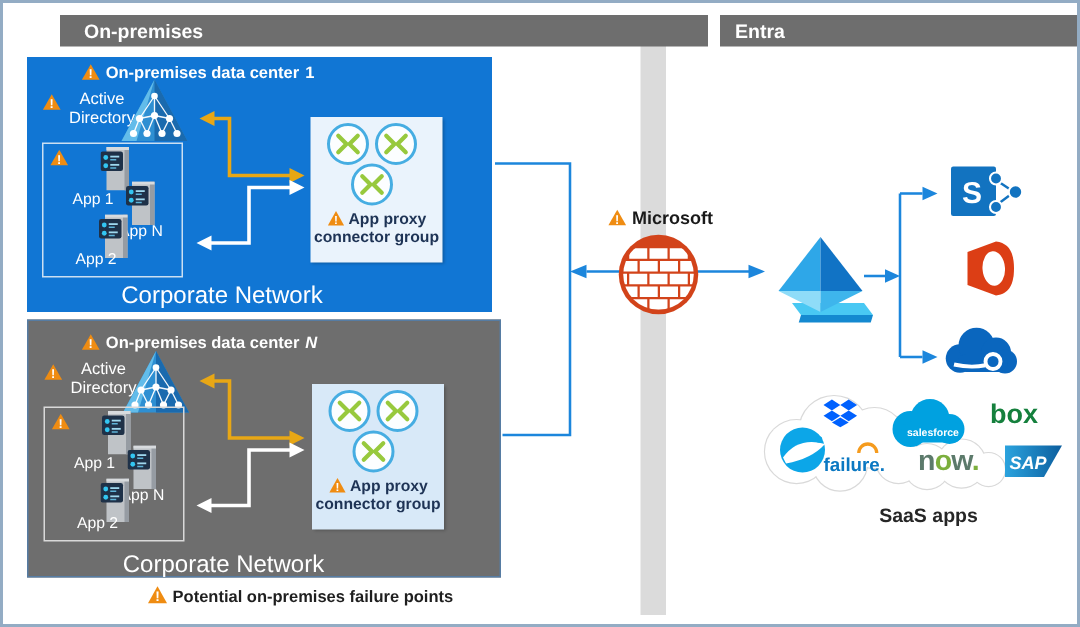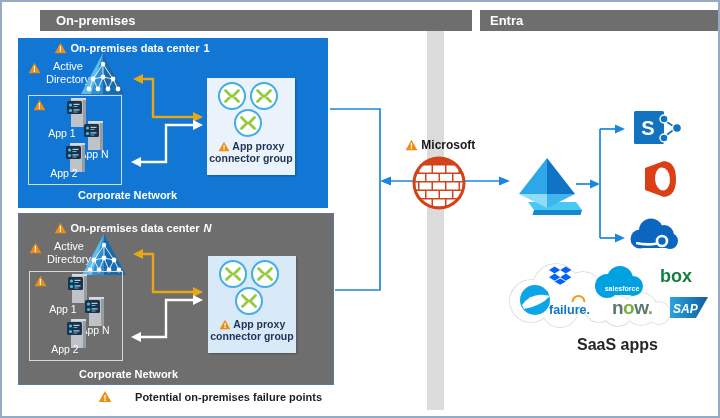--- a/index.html
+++ b/index.html
@@ -10,21 +10,21 @@
   .divider{position:absolute;background:#DBDBDB;z-index:0;}
   .dcbox{position:absolute;z-index:1;}
   .dc-blue{background:#1176D4;}
   .dc-gray{background:#6E6E6E;border:1px solid #567CA3;box-sizing:border-box;}
   .dc-title{position:absolute;color:#fff;font-weight:bold;font-size:11px;text-align:center;white-space:nowrap;}
   .dc-title .sfx{margin-left:4px;}
   .it{font-style:italic;}
   .ad-label{position:absolute;color:#fff;font-size:11px;line-height:12.5px;text-align:center;}
   .apps-box{position:absolute;border:1px solid #CBDFF2;}
   .app-label{position:absolute;color:#fff;font-size:10.5px;text-align:center;}
-  .net-label{position:absolute;color:#fff;font-weight:bold;font-size:11px;}
+  .net-label{position:absolute;color:#fff;font-weight:normal;font-size:16px;text-align:center;}
   .conn-box{position:absolute;box-shadow:1px 1px 2px rgba(0,0,0,0.25);}
   .conn-blue{background:#EAF3FC;}
   .conn-gray{background:#D8E9F8;}
   .conn-label{position:absolute;left:0;width:100%;text-align:center;color:#1E3355;font-weight:bold;font-size:10.5px;line-height:12px;}
   .wsvg{display:inline-block;vertical-align:-2px;}
   .lbl-dark{position:absolute;color:#1A1A1A;font-weight:bold;z-index:4;}
   .overlay{position:absolute;left:0;top:0;z-index:3;pointer-events:none;}
   .logo-text{position:absolute;z-index:4;white-space:nowrap;}
 </style>
 </head>
@@ -417,23 +417,23 @@
 
   <div class="lbl-dark" style="left:500px;top:115px;width:90px;text-align:center;font-size:12.5px;line-height:15px;">
   </div>
 
   <div class="logo-text" style="left:547px;top:301px;font-weight:bold;font-size:12.5px;color:#0B78C2;">failure.</div>
   <svg class="abs" style="left:569px;top:292px;z-index:4;" width="15" height="9" viewBox="0 0 15 9">
       <path d="M1.5,8 A6,6 0 0 1 13.5,8" stroke="#F59B1E" stroke-width="2.2" fill="none"></path>
     </svg>
   <div class="logo-text" style="left:610px;top:295px;font-weight:bold;font-size:19px;letter-spacing:-0.5px;"><span style="color:#5C7A6B;">n</span><span style="color:#7CAF3D;">o</span><span style="color:#5C7A6B;">w</span><span style="color:#7CAF3D;">.</span></div>
   <div class="logo-text" style="left:658px;top:264px;font-weight:bold;font-size:18px;color:#15803d;">box</div>
-  <div class="lbl-dark" style="left:575px;top:334px;width:84px;font-size:16px;color:#262626;">SaaS apps</div>
+  <div class="lbl-dark" style="left:575px;top:334px;width:84px;text-align:center;font-size:13px;color:#262626;">SaaS apps</div>
 
   <div class="abs" style="left:96px;top:388px;font-size:11px;font-weight:bold;color:#1F1F1F;z-index:4;white-space:nowrap;">
     <svg class="wsvg" width="14" height="13" viewBox="0 0 13 12">
         <polygon points="6.5,0.8 12.4,11.2 0.6,11.2" fill="#EF8C12"></polygon>
         <text x="6.5" y="10" font-size="8.5" font-weight="bold" fill="#fff" text-anchor="middle">!</text>
       </svg>
-    <span style="margin-left:20px;">Potential on-premises failure points</span>
+    <span style="margin-left:0;">Potential on-premises failure points</span>
   </div>
 
 </div>
 
 </body></html>

